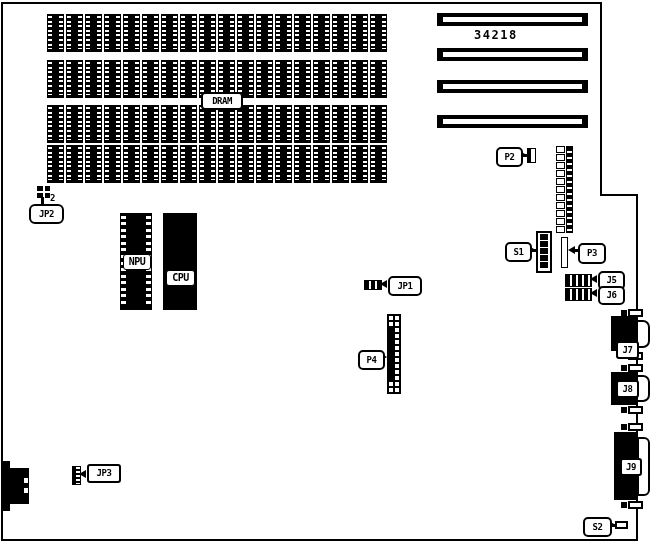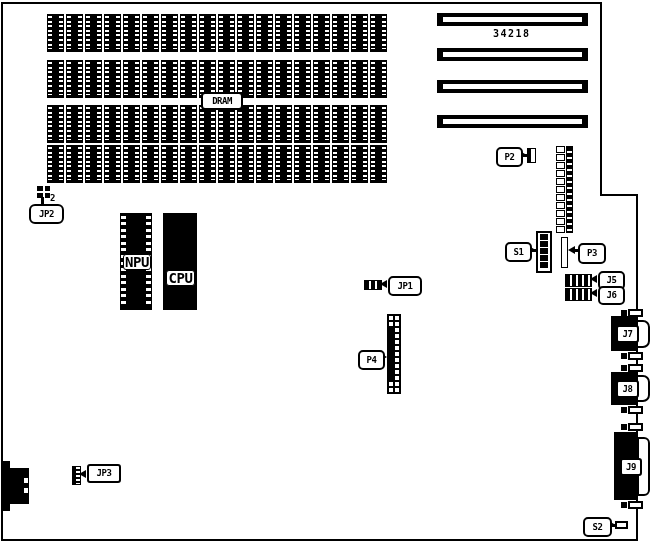--- a/index.html
+++ b/index.html
@@ -7,21 +7,21 @@
           font-family:"DejaVu Sans Mono",monospace;color:#000;}
   svg.outline{position:absolute;left:0;top:0;}
 
   
   .pill{position:absolute;display:flex;align-items:center;justify-content:center;
         background:#fff;border:2px solid #000;border-radius:5px;
         font-size:9px;font-weight:bold;letter-spacing:-0.5px;line-height:1;z-index:6;}
   .tag{position:absolute;display:flex;align-items:center;justify-content:center;
        background:#fff;border:2px solid #000;border-radius:3px;
        font-size:9px;font-weight:bold;letter-spacing:-0.5px;line-height:1;z-index:6;}
-  .tag.thin{border-width:1px;font-size:14px;}
+  .tag.thin{border-width:1px;font-size:10px;}
   .tri-r{position:absolute;width:0;height:0;border:4px solid transparent;border-right:0;
          border-left:7px solid #000;z-index:5;}
   .tri-l{position:absolute;width:0;height:0;border:4px solid transparent;border-left:0;
          border-right:7px solid #000;z-index:5;}
   .arm{position:absolute;background:#000;z-index:4;}
 
   
   .dram-row{position:absolute;left:47px;display:flex;gap:2px;}
   .dram-chip{position:relative;flex:none;width:17px;height:38px;background:#000;}
   .dram-chip::before,.dram-chip::after{content:"";position:absolute;top:2px;bottom:3px;width:4px;
@@ -32,21 +32,21 @@
   
   .dip-chip{position:absolute;background:#000;}
   .dip-chip.pins::before,.dip-chip.pins::after{content:"";position:absolute;top:3px;bottom:3px;width:5px;
         background:repeating-linear-gradient(to bottom,#fff 0 3px,#000 3px 6.5px);}
   .dip-chip.pins::before{left:1px;}
   .dip-chip.pins::after{right:1px;}
 
   
   .slot{position:absolute;left:437px;width:151px;height:13px;background:#000;}
   .slot::after{content:"";position:absolute;left:6px;right:6px;top:4px;bottom:4px;background:#fff;}
-  .part-number{position:absolute;left:493px;top:28px;font-size:10px;font-weight:bold;letter-spacing:1.5px;}
+  .part-number{position:absolute;left:474px;top:28px;font-size:12px;font-weight:bold;letter-spacing:1.5px;}
 
   
   .hstripe{position:absolute;background:repeating-linear-gradient(to right,#000 0 4px,#fff 4px 6px);
            border:1px solid #000;}
   .vstripe{position:absolute;
            background:linear-gradient(to right,#000 0 3px,rgba(0,0,0,0) 3px),
                       repeating-linear-gradient(to bottom,#fff 0 2px,#000 2px 4px);
            border:1px solid #000;}
   .wbox{position:absolute;background:#fff;border:2px solid #000;box-sizing:border-box;}
   .bbox{position:absolute;background:#000;}
@@ -271,21 +271,21 @@
     <div class="bbox" style="left:621px;top:407px;width:6px;height:6px"></div>
     <div class="wbox" style="left:628px;top:406px;width:15px;height:8px"></div>
     <div class="bbox" style="left:621px;top:424px;width:6px;height:6px"></div>
     <div class="wbox" style="left:628px;top:423px;width:15px;height:8px"></div>
     <div class="bbox" style="left:621px;top:502px;width:6px;height:6px"></div>
     <div class="wbox" style="left:628px;top:501px;width:15px;height:8px"></div>
   </div>
 
   <div class="bbox" style="left:611px;top:316px;width:26px;height:35px"></div>
   <div class="dsub" style="left:636px;top:320px;width:14px;height:28px"></div>
-  <div class="tag" style="left:616px;top:325px;width:19px;height:14px">J7</div>
+  <div class="tag" style="left:616px;top:341px;width:19px;height:14px">J7</div>
 
   <div class="bbox" style="left:611px;top:372px;width:26px;height:33px"></div>
   <div class="dsub" style="left:636px;top:375px;width:14px;height:27px"></div>
   <div class="tag" style="left:616px;top:380px;width:19px;height:14px">J8</div>
 
   <div class="bbox" style="left:614px;top:432px;width:24px;height:68px"></div>
   <div class="dsub" style="left:637px;top:437px;width:13px;height:59px;border-radius:0 6px 6px 0"></div>
   <div class="tag" style="left:620px;top:458px;width:18px;height:14px">J9</div>
 
   <div class="pill" style="left:583px;top:517px;width:25px;height:16px">S2</div>

